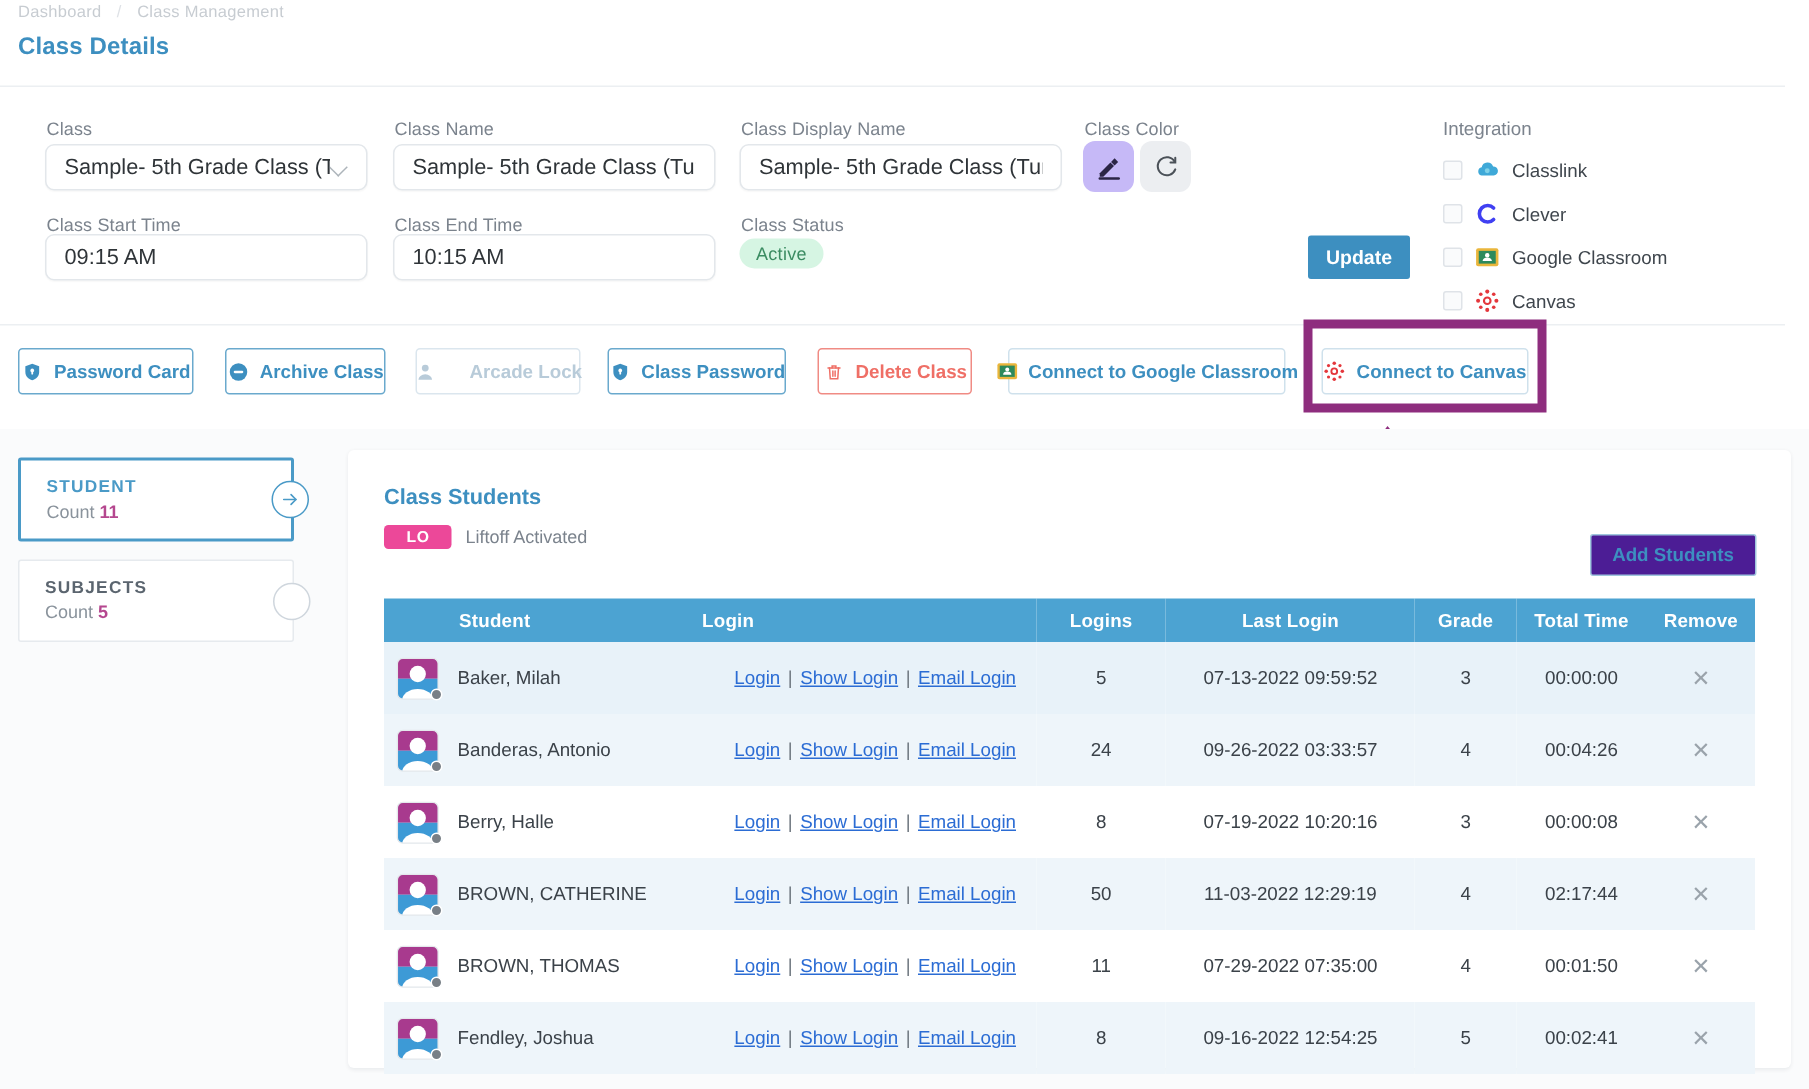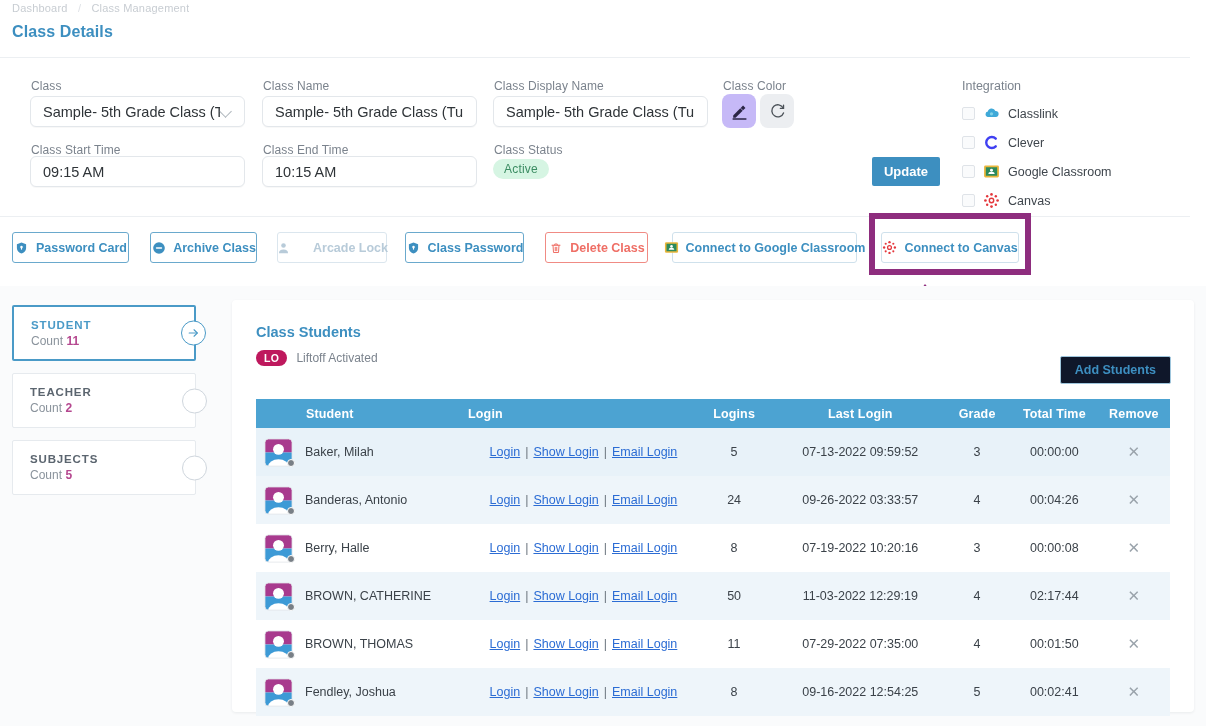--- a/index.html
+++ b/index.html
@@ -144,27 +144,27 @@
     position: absolute; left: 232px; top: 14px; width: 962px; height: 412px;
     background: #fff; border-radius: 4px;
     box-shadow: 0 1px 3px rgba(16,24,40,.07);
   }
   .sc-title {
     position: absolute; left: 24px; top: 24px;
     font-size: 14.5px; font-weight: bold; color: #3d8fc0;
   }
   .liftoff { position: absolute; left: 24px; top: 50px; display: flex; align-items: center; gap: 9px; }
   .lo-pill {
-    background: #be185d; color: #fff; font-size: 10.5px; font-weight: bold;
-    border-radius: 8px; padding: 2px 8px; letter-spacing: .4px;
+    background: #ec4899; color: #fff; font-size: 10.5px; font-weight: bold;
+    border-radius: 3px; padding: 2px 15px; letter-spacing: .4px;
   }
   .lo-text { font-size: 12px; color: #7b838d; }
   .add-students {
     position: absolute; right: 23px; top: 56px; height: 28px; padding: 0 14px;
-    background: #0f172a; border: 1px solid #9fc6dd; border-radius: 2px;
+    background: #4c1d95; border: 1px solid #9fc6dd; border-radius: 2px;
     color: #3d8fc0; font-size: 12.5px; font-weight: bold; font-family: inherit;
     cursor: pointer;
   }
 
   table.stu { position: absolute; left: 24px; top: 99px; width: 914px; border-collapse: collapse; }
   table.stu thead th {
     background: #4ca3d2; color: #fff; font-size: 12.5px; font-weight: bold;
     height: 29px; text-align: center; letter-spacing: .15px;
   }
   table.stu thead th.l { text-align: left; }
@@ -414,28 +414,20 @@
           <b>11</b>
         </div>
         <div class="nav-knob active">
           <svg width="13" height="13" viewBox="0 0 24 24" fill="none" stroke="#4a9ac7" stroke-width="2" stroke-linecap="round" stroke-linejoin="round">
             <path d="M4 12 H19"></path>
               <path d="M13 6 L19 12 L13 18"></path>
           </svg>
         </div>
       </div>
 
-      <div class="nav-card">
-        <div class="nav-title">TEACHER</div>
-        <div class="nav-count">
-          <span>Count</span>
-          <b>2</b>
-        </div>
-        <div class="nav-knob"></div>
-      </div>
 
       <div class="nav-card">
         <div class="nav-title">SUBJECTS</div>
         <div class="nav-count">
           <span>Count</span>
           <b>5</b>
         </div>
         <div class="nav-knob"></div>
       </div>
 

